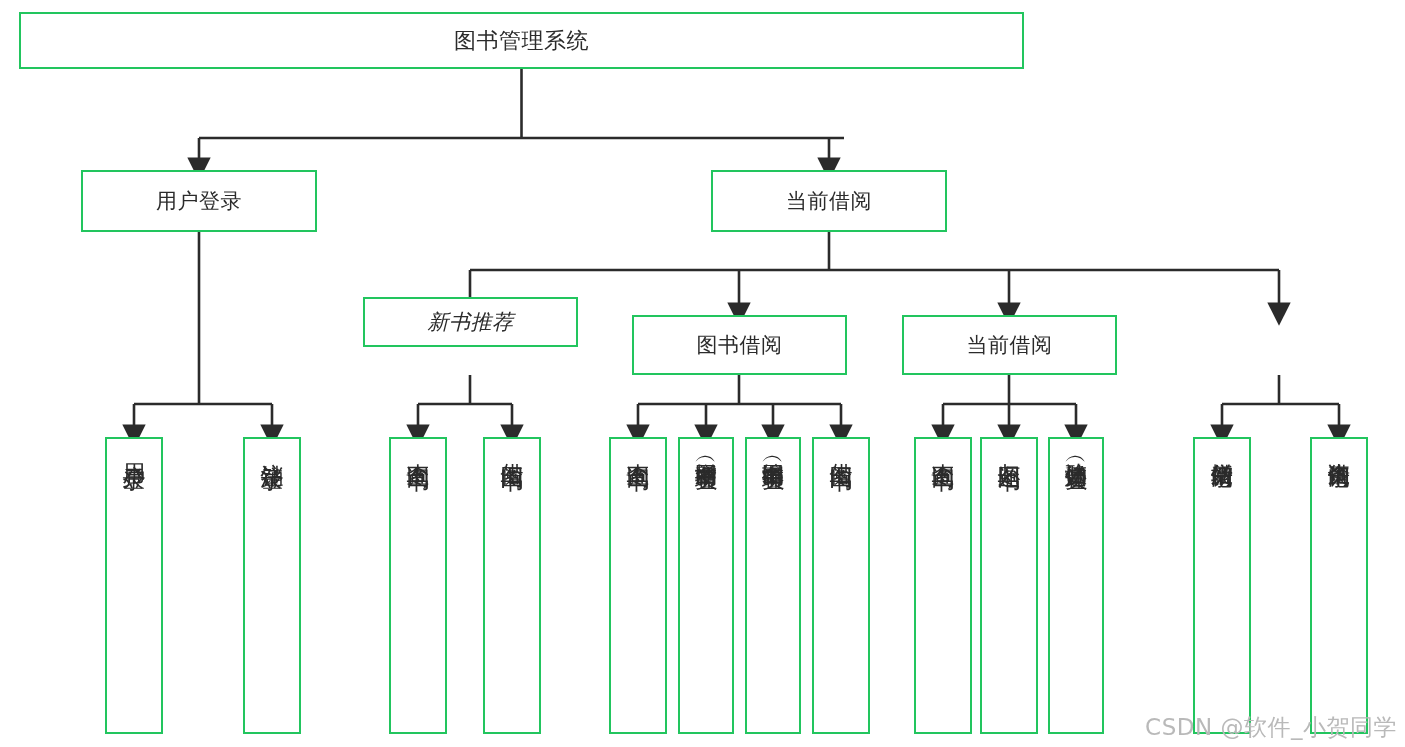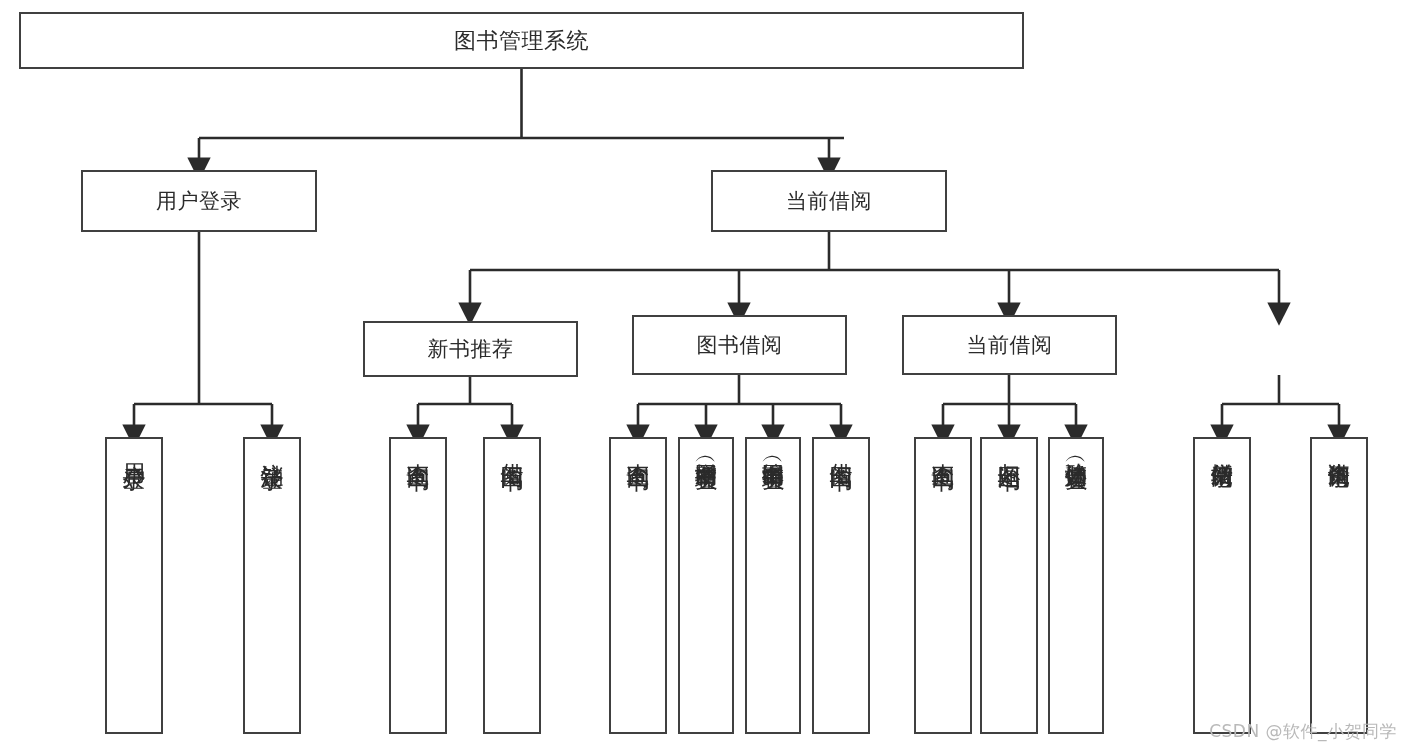--- a/index.html
+++ b/index.html
@@ -21,21 +21,21 @@
   #edge-layer {
     position: absolute;
     left: 0;
     top: 0;
     width: 1405px;
     height: 747px;
   }
   .node {
     position: absolute;
     box-sizing: border-box;
-    border: 2px solid #404040;
+    border: 2px solid #22c55e;
     background: #ffffff;
     display: flex;
     align-items: center;
     justify-content: center;
     z-index: 2;
   }
   .node .label {
     color: #2b2b2b;
     line-height: 1.06;
     letter-spacing: 0.5px;
@@ -63,21 +63,21 @@
     white-space: nowrap;
   }
   .node.vert.tall .label {
     font-size: 22px;
     letter-spacing: 1px;
   }
   #watermark {
     position: absolute;
     right: 8px;
     bottom: 4px;
-    font-size: 17px;
+    font-size: 23px;
     color: #b9b9b9;
     letter-spacing: 0.5px;
     z-index: 5;
     white-space: nowrap;
     pointer-events: none;
   }
 </style>
 </head>
 <body>
 
@@ -137,21 +137,21 @@
     <span class="label">图书管理系统</span>
   </div>
 
   <div class="node horiz" style="left:81px;top:170px;width:236px;height:62px;">
     <span class="label">用户登录</span>
   </div>
   <div class="node horiz" style="left:711px;top:170px;width:236px;height:62px;">
     <span class="label">当前借阅</span>
   </div>
 
-  <div class="node horiz" style="left:363px;top:321px;width:215px;height:56px;">
+  <div class="node horiz" style="left:363px;top:297px;width:215px;height:50px;font-style:italic;">
     <span class="label">新书推荐</span>
   </div>
   <div class="node horiz" style="left:902px;top:315px;width:215px;height:60px;">
     <span class="label">当前借阅</span>
   </div>
   <div class="node horiz" style="left:632px;top:315px;width:215px;height:60px;">
     <span class="label">图书借阅</span>
   </div>
 
   <div class="node vert" style="left:105px;top:437px;width:58px;height:297px;">

